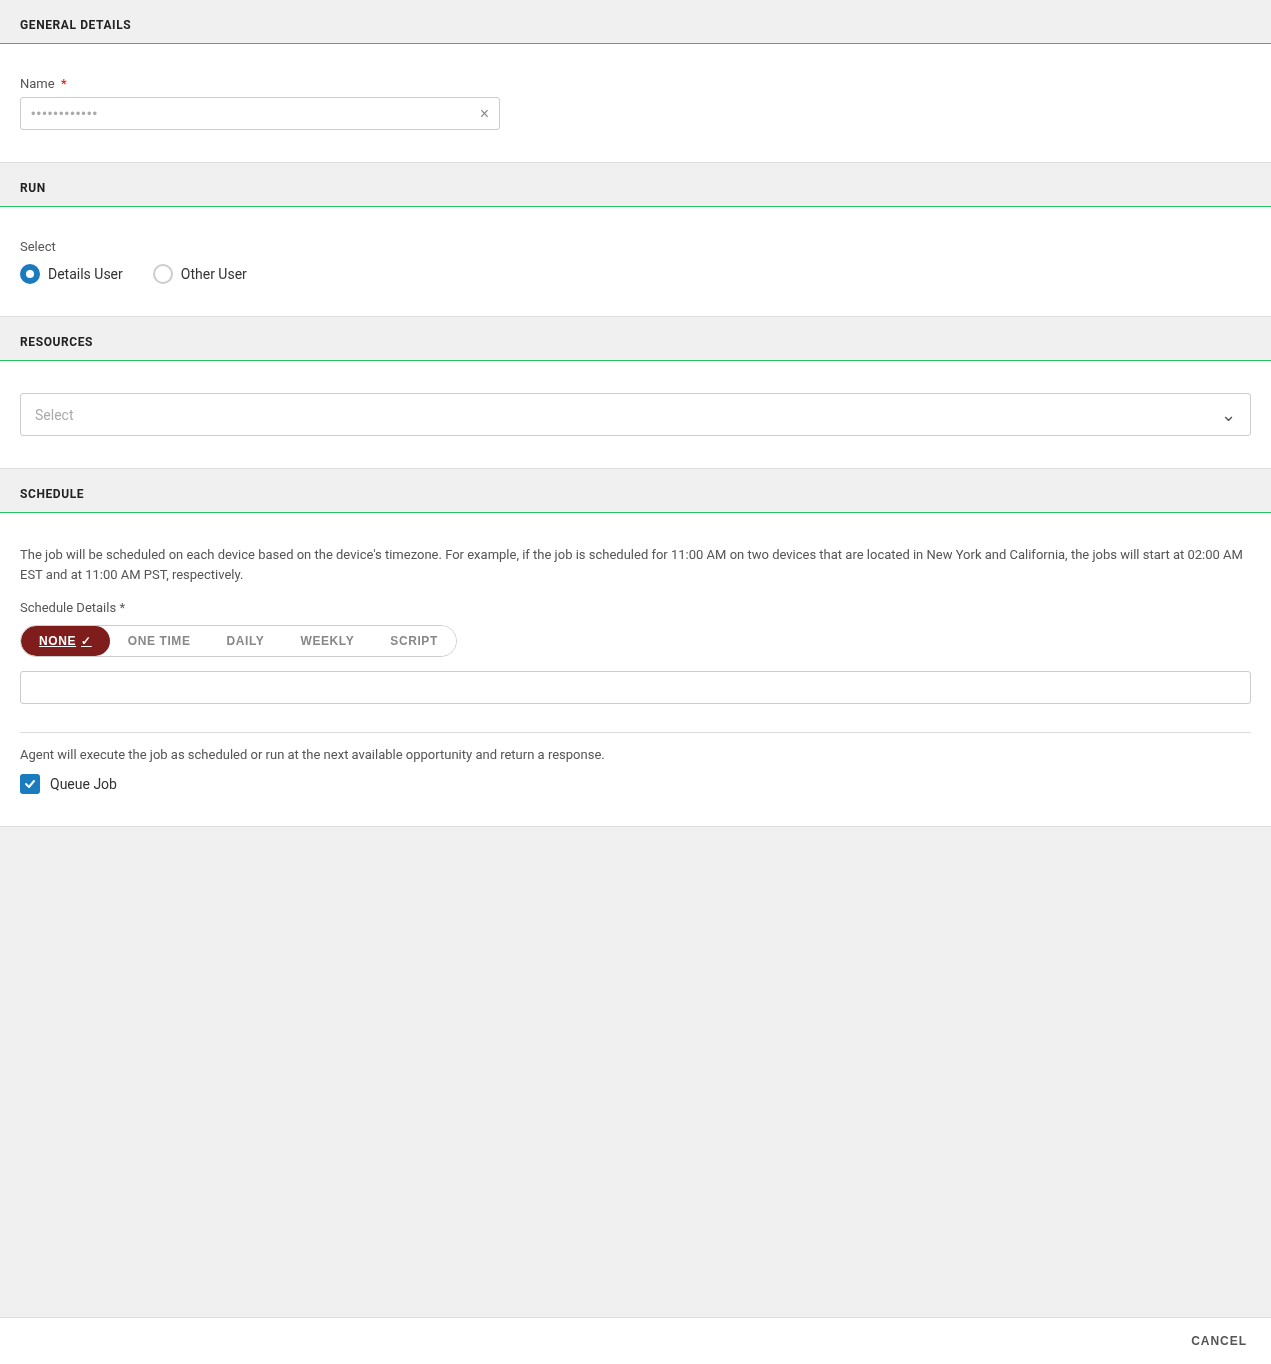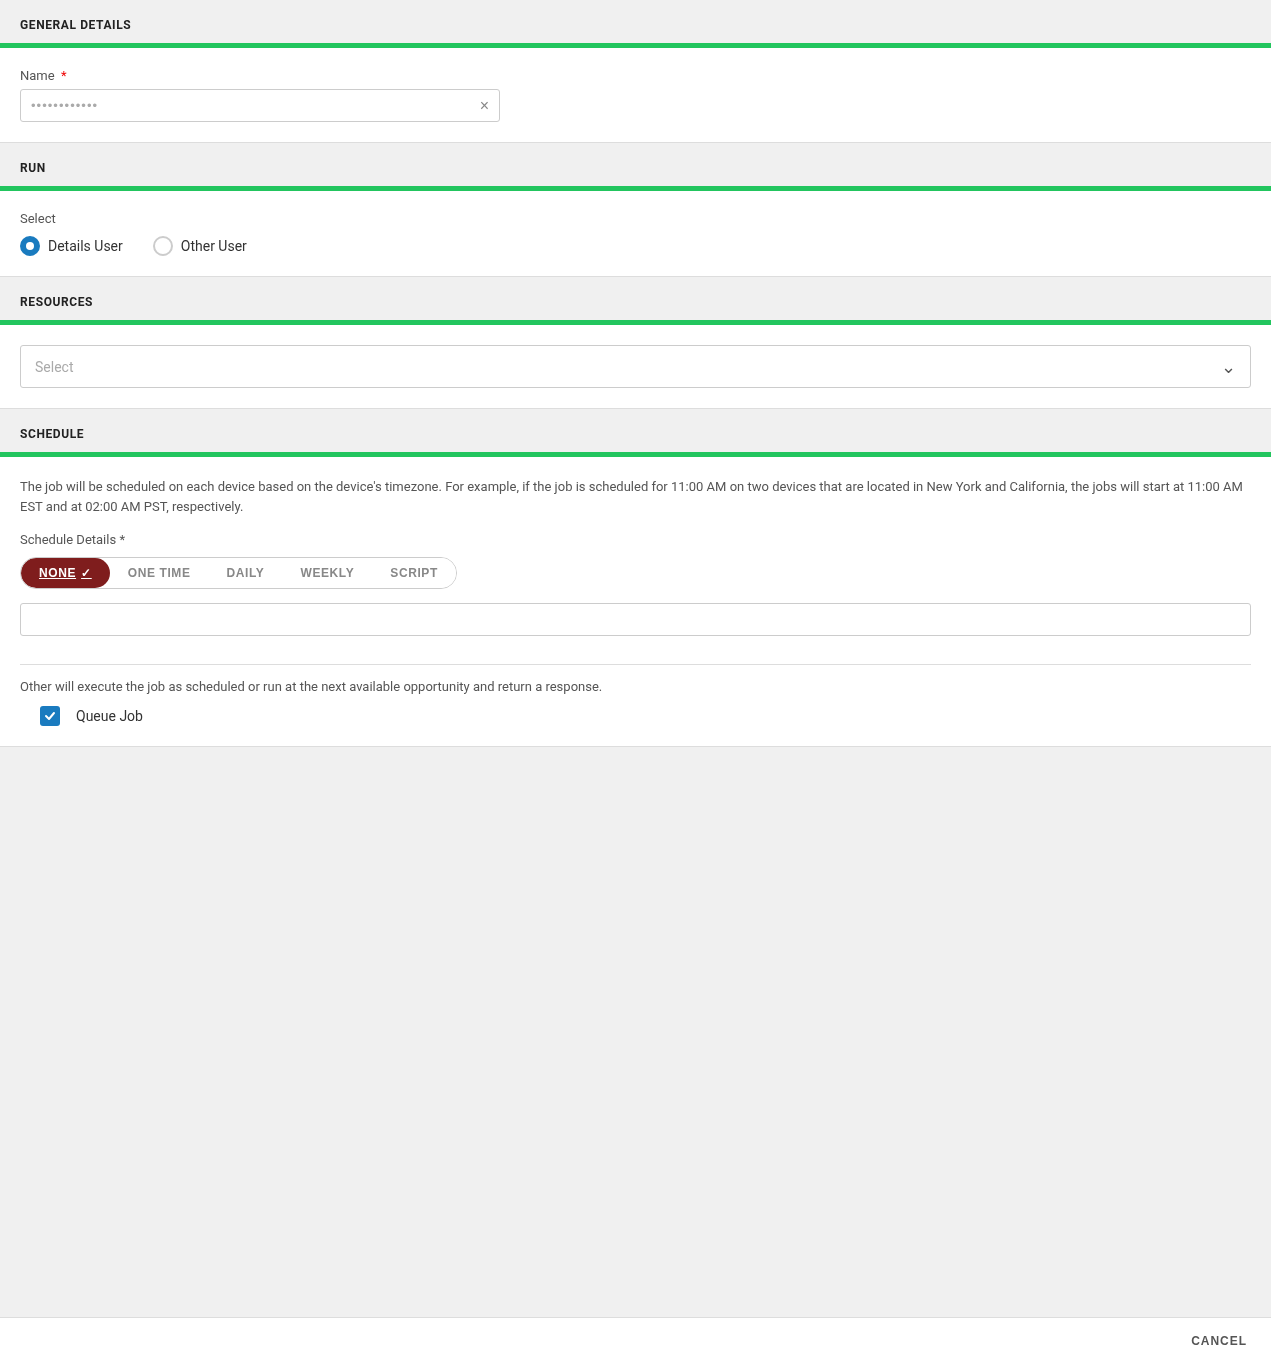--- a/index.html
+++ b/index.html
@@ -29,23 +29,23 @@
     .section-title {
       font-size: 12px;
       font-weight: 700;
       letter-spacing: 0.05em;
       color: #222;
       text-transform: uppercase;
     }
 
     .section-body {
       background: #fff;
-      border-top: 5px solid #22c55e;
+      border-top: 1px solid #22c55e;
       border-bottom: 1px solid #ddd;
-      padding: 20px 20px;
+      padding: 32px 20px;
     }
 
     
     .field-label {
       font-size: 13px;
       color: #555;
       margin-bottom: 6px;
     }
 
     .field-label .required {
@@ -225,22 +225,21 @@
 
     .queue-description {
       font-size: 13px;
       color: #555;
       margin-bottom: 12px;
     }
 
     .checkbox-row {
       display: flex;
       align-items: center;
-      gap: 16px;
-      margin-left: 20px;
+      gap: 10px;
     }
 
     .checkbox-box {
       width: 20px;
       height: 20px;
       border-radius: 3px;
       background: #1a7bbf;
       display: flex;
       align-items: center;
       justify-content: center;
@@ -344,37 +343,37 @@
         <span class="chevron-down">⌄</span>
       </div>
     </div>
   </div>
 
   <div class="section">
     <div class="section-header">
       <span class="section-title">SCHEDULE</span>
     </div>
     <div class="section-body">
-      <p class="schedule-description">The job will be scheduled on each device based on the device's timezone. For example, if the job is scheduled for 11:00 AM on two devices that are located in New York and California, the jobs will start at 11:00 AM EST and at 02:00 AM PST, respectively.</p>
+      <p class="schedule-description">The job will be scheduled on each device based on the device's timezone. For example, if the job is scheduled for 11:00 AM on two devices that are located in New York and California, the jobs will start at 02:00 AM EST and at 11:00 AM PST, respectively.</p>
       <div class="schedule-details-label">
         <span>Schedule Details</span>
         <span class="required">*</span>
       </div>
       <div class="schedule-tabs">
         <button class="schedule-tab active">
           NONE <span>✓</span>
         </button>
         <button class="schedule-tab">ONE TIME</button>
         <button class="schedule-tab">DAILY</button>
         <button class="schedule-tab">WEEKLY</button>
         <button class="schedule-tab">SCRIPT</button>
       </div>
       <input class="schedule-input" type="text" value="" style="">
       <hr class="divider">
-      <p class="queue-description">Other will execute the job as scheduled or run at the next available opportunity and return a response.</p>
+      <p class="queue-description">Agent will execute the job as scheduled or run at the next available opportunity and return a response.</p>
       <div class="checkbox-row">
         <div class="checkbox-box">
           <svg viewBox="0 0 12 12" fill="none" xmlns="http://www.w3.org/2000/svg">
             <path d="M2 6L5 9L10 3" stroke="white" stroke-width="2" stroke-linecap="round" stroke-linejoin="round"></path>
           </svg>
         </div>
         <span class="checkbox-label">Queue Job</span>
       </div>
     </div>
   </div>

